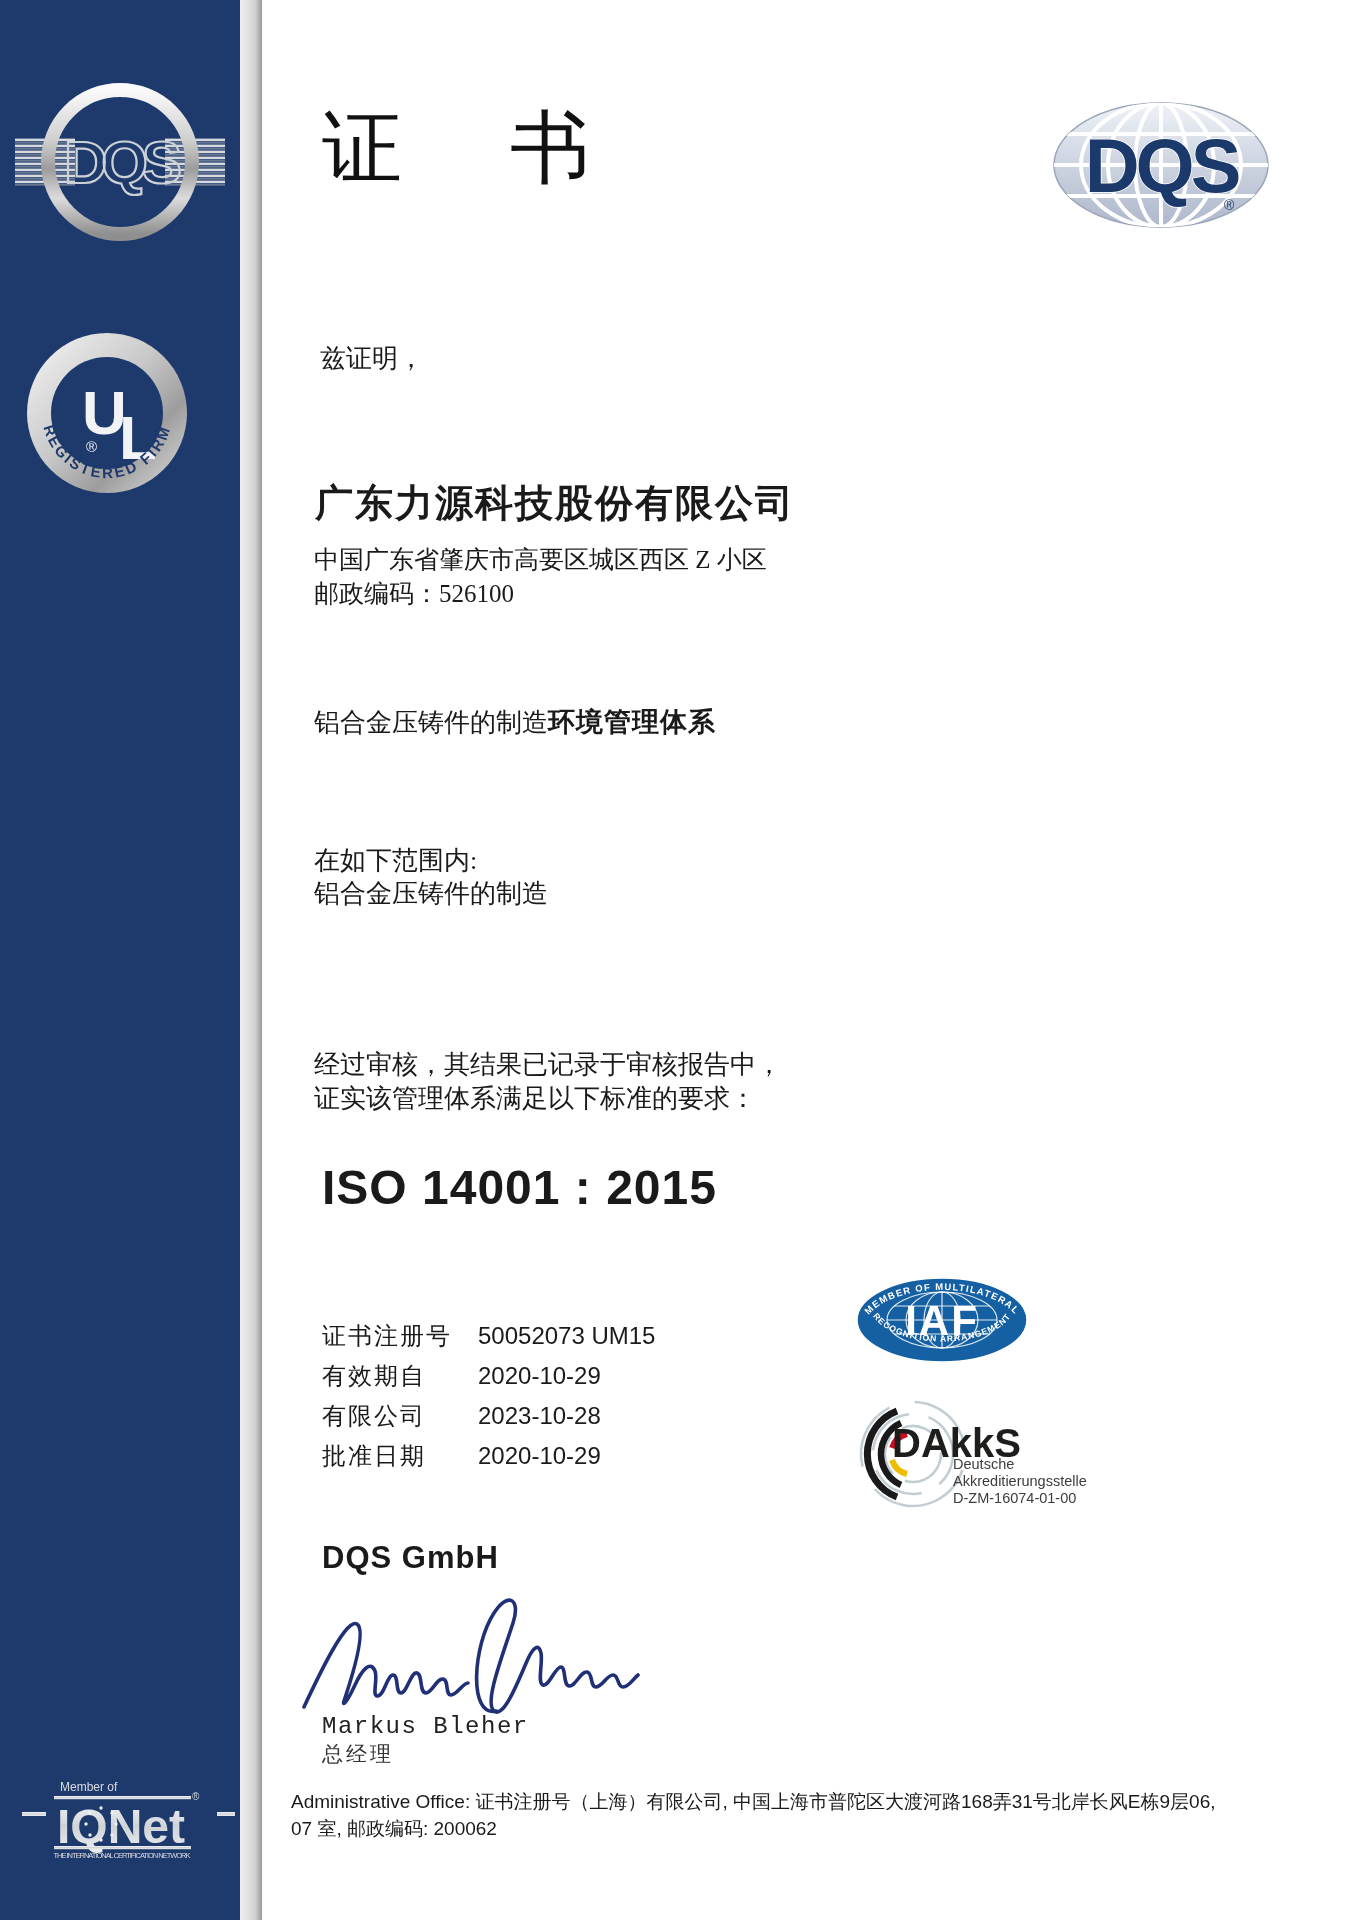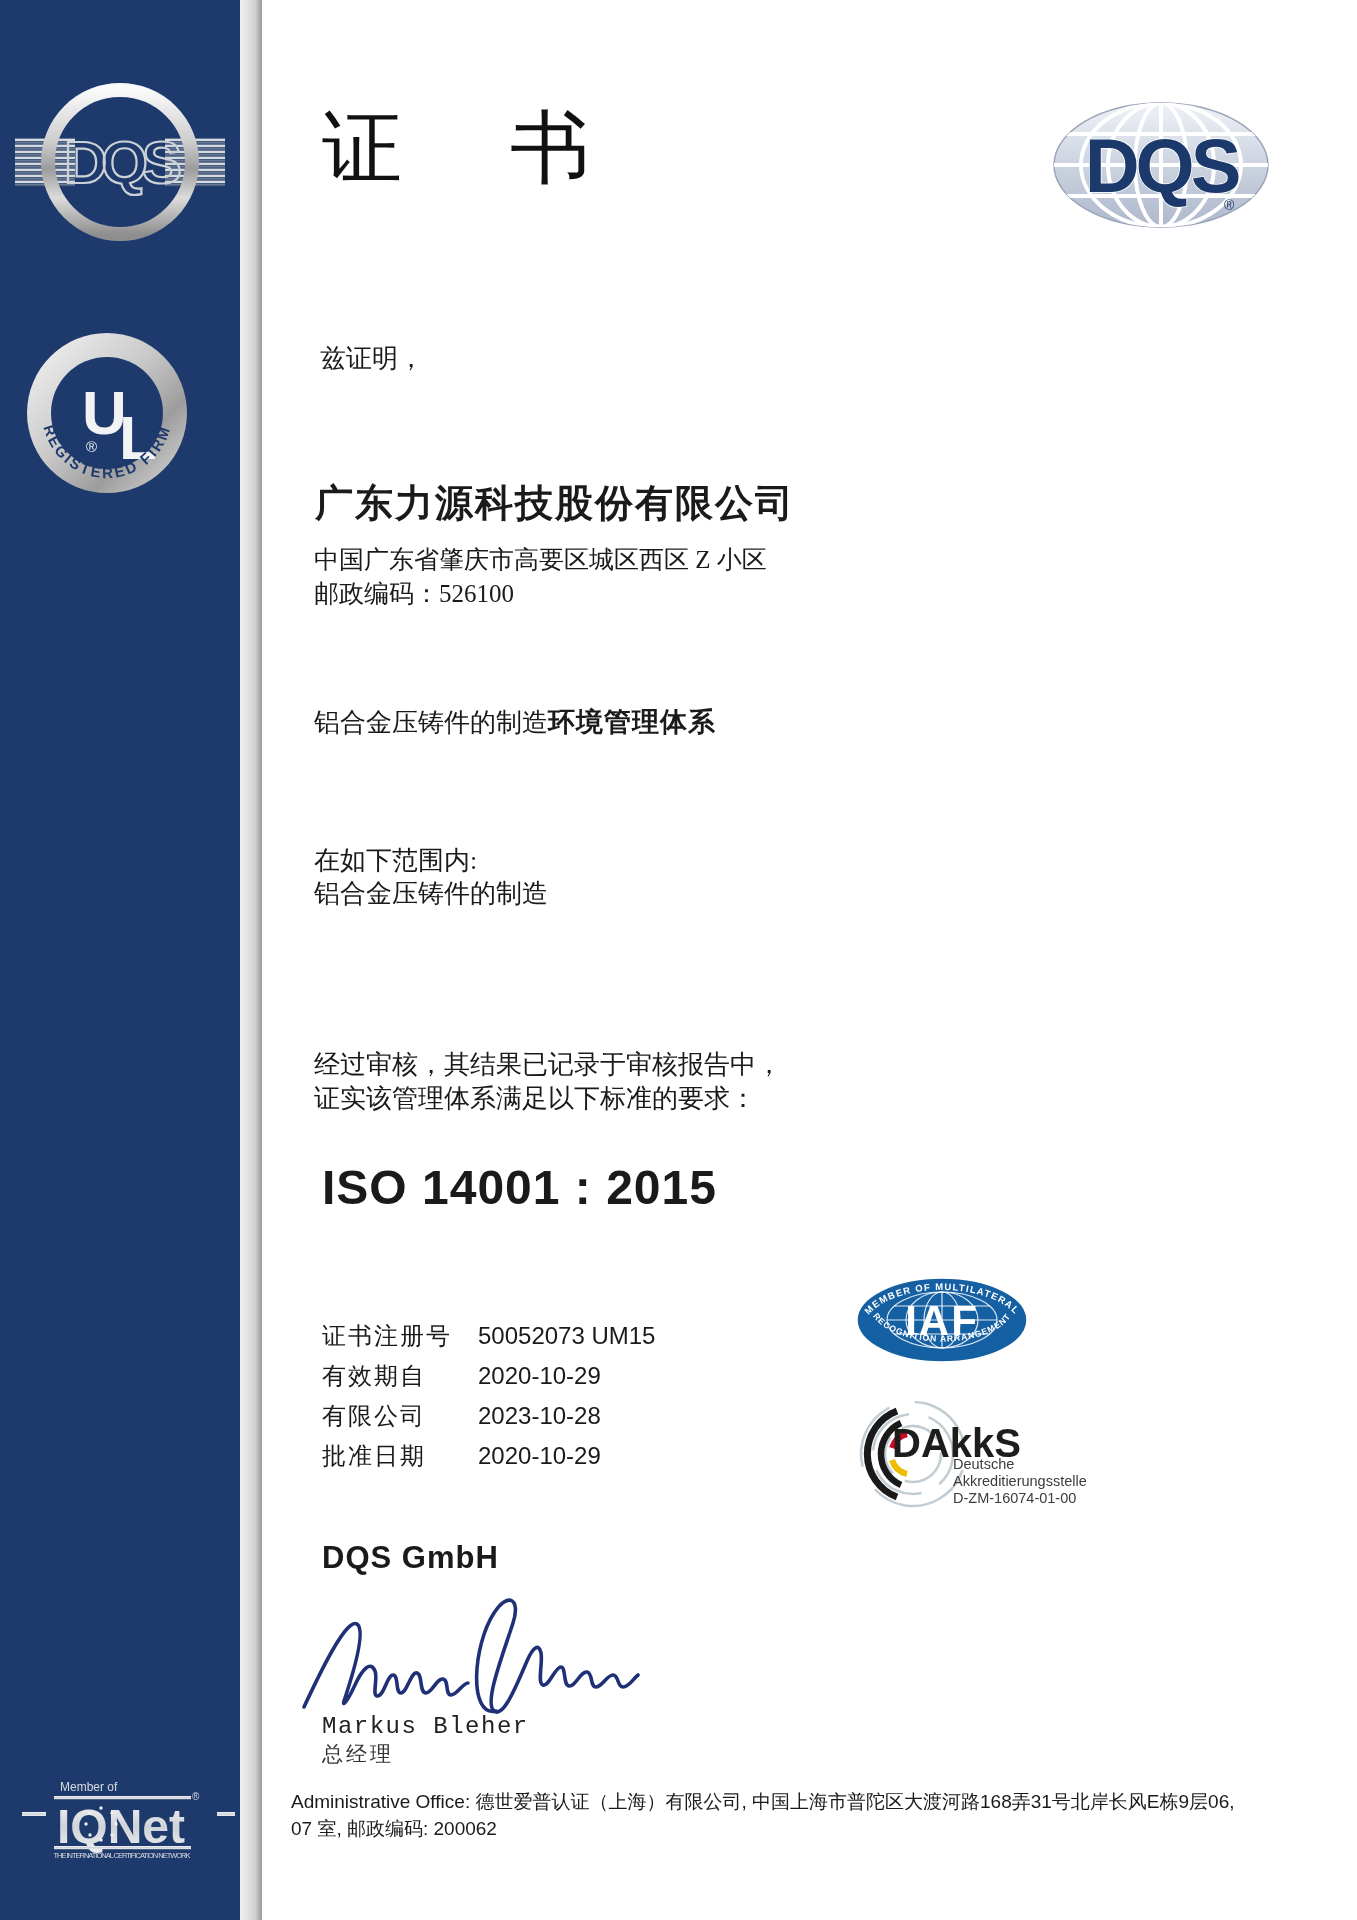--- a/index.html
+++ b/index.html
@@ -226,15 +226,15 @@
              C 249,102 255,82 261,82 C 266,82 263,100 269,101 C 275,102 281,86 287,87
              C 293,88 290,102 296,102 C 302,102 307,90 313,90 C 319,90 317,102 323,102
              C 329,102 333,94 338,90"></path>
   </g>
 </svg>
 
 <div class="abs sig-name">Markus Bleher</div>
 <div class="abs sig-title">总经理</div>
 
 <div class="abs footer">
-  <div>Administrative Office: 德世爱普认证（上海）有限公司, 中国上海市普陀区大渡河路168弄31号北岸长风E栋9层06,</div>
+  <div>Administrative Office: 证书注册号（上海）有限公司, 中国上海市普陀区大渡河路168弄31号北岸长风E栋9层06,</div>
   <div>07 室, 邮政编码: 200062</div>
 </div>
 
 </body></html>

